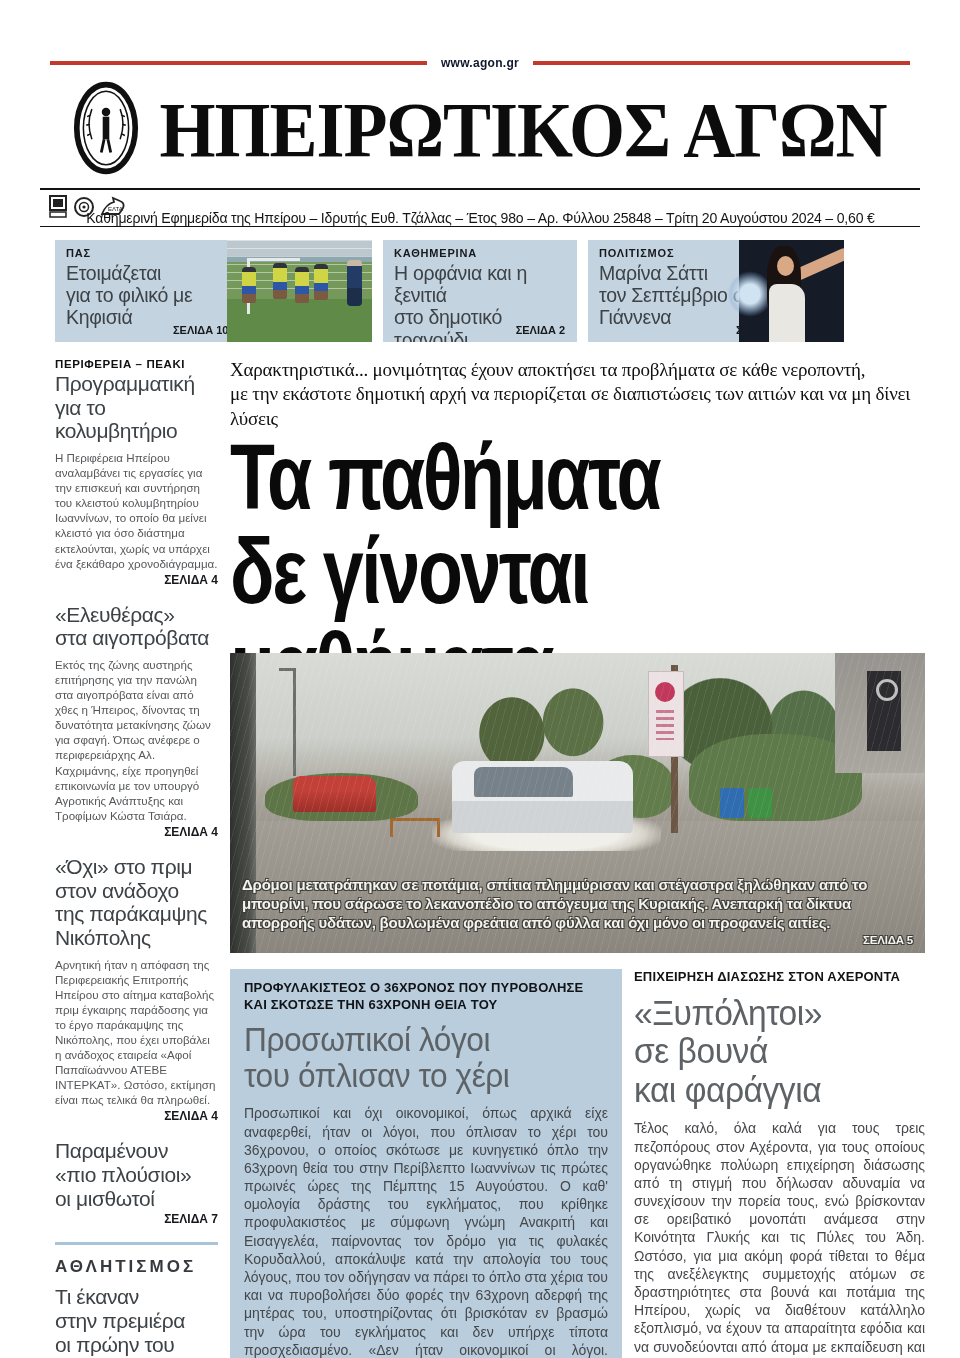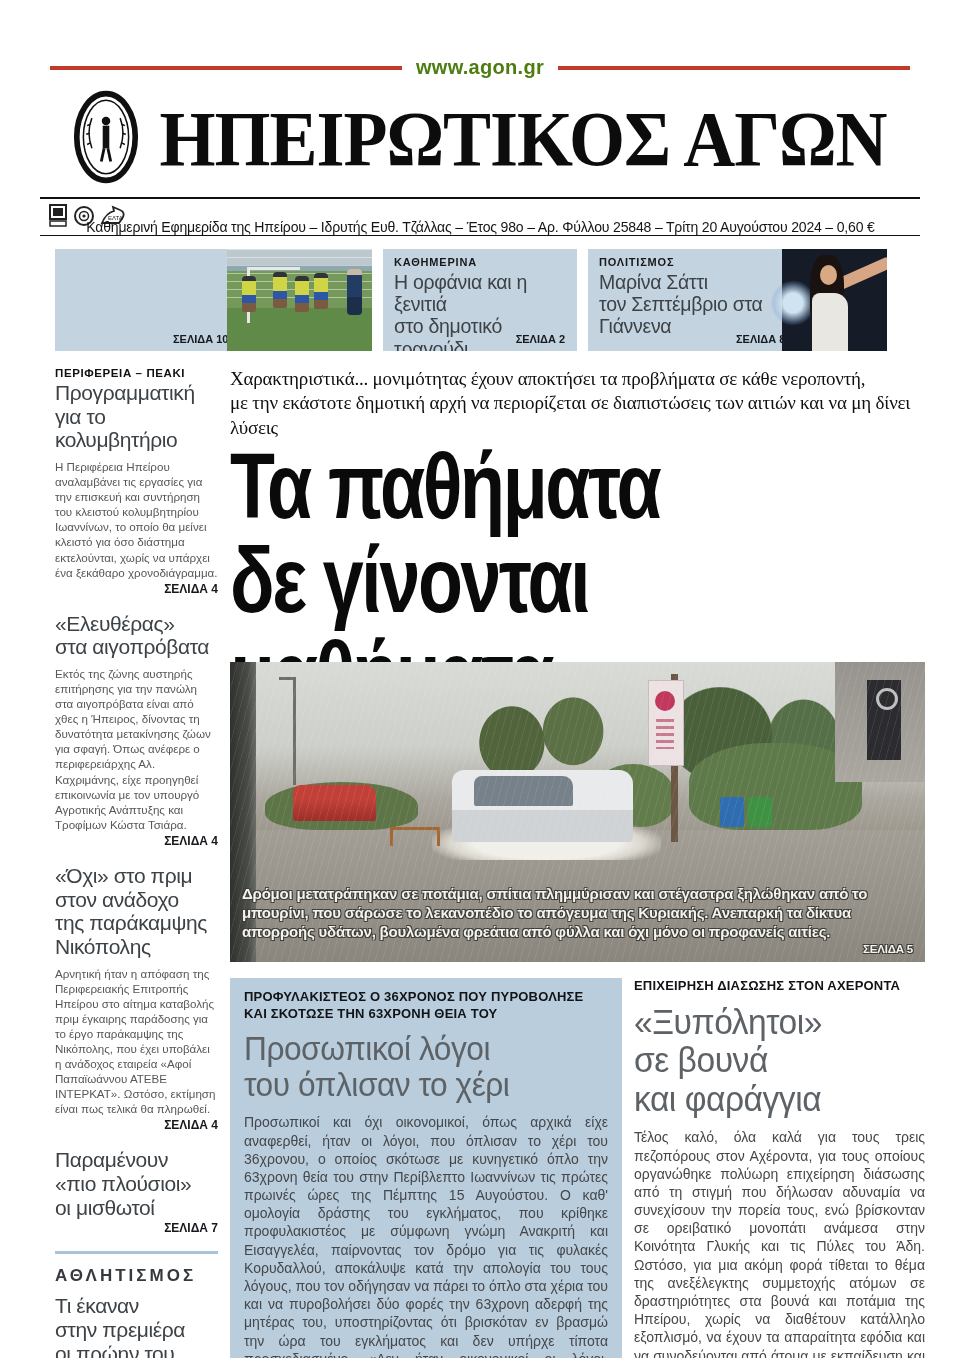--- a/index.html
+++ b/index.html
@@ -2,41 +2,41 @@
 <html lang="el"><head>
 <meta charset="utf-8">
 <style>
   html,body { margin:0; padding:0; background:#ffffff; }
   body { width:960px; font-family:"Liberation Sans", sans-serif; color:#222; -webkit-font-smoothing:antialiased; }
   .pre { white-space:pre-line; }
 
   
   .top-bar { display:flex; align-items:center; gap:14px; margin:56px 50px 0 50px; }
   .top-bar .rule { flex:1; height:4px; background:#c23b2a; }
-  .site-label { color:#4d7c0f; font-weight:bold; font-size:20px; letter-spacing:0.3px; }
+  .site-label { color:#0f172a; font-weight:bold; font-size:12px; letter-spacing:0.3px; }
 
   
   .masthead { display:flex; align-items:center; justify-content:center; gap:20px; padding:10px 40px 8px 40px; }
   .mast-title { font-family:"Liberation Serif", serif; font-weight:bold; font-size:72px; letter-spacing:-1px; color:#0c0c0c; transform:scaleY(1.08); white-space:nowrap; }
 
   
   .dateline { position:relative; margin:0 40px; border-top:2px solid #111; border-bottom:1px solid #111; height:36px; display:flex; align-items:flex-end; justify-content:center; }
   .dateline-icons { position:absolute; left:8px; top:5px; display:flex; gap:5px; align-items:center; }
   .dateline-text { font-size:14.5px; color:#151515; letter-spacing:-0.2px; transform:scaleX(0.97); }
 
   
   .teasers { display:flex; gap:11px; margin:13px 55px 0 55px; }
   .teaser { position:relative; background:#c4d3e0; height:102px; overflow:hidden; }
   .teaser .txt { padding:7px 10px 6px 11px; }
   .t-kicker { font-size:11px; font-weight:bold; color:#16181c; letter-spacing:0.8px; }
   .t-title { font-size:19.5px; color:#3c4246; line-height:1.14; margin-top:3px; letter-spacing:-0.3px; }
   .t-page { position:absolute; bottom:6px; font-size:11px; font-weight:bold; color:#16181c; }
   .teaser-1 { width:317px; } .teaser-1 .txt { width:160px; } .teaser-1 .t-page { left:118px; }
   .teaser-2 { width:194px; } .teaser-2 .t-page { right:12px;text-align:center; }
-  .teaser-3 { width:299px; } .teaser-3 .txt { width:195px; } .teaser-3 .t-page { left:148px; }
+  .teaser-3 { width:256px; } .teaser-3 .txt { width:195px; } .teaser-3 .t-page { left:148px; }
 
   .t-photo { position:absolute; right:0; top:0; bottom:0; }
   
   .t-photo-football { width:145px; background:linear-gradient(#bcc8ce 0 16%, #8fa8b0 16% 22%, #74995a 22% 58%, #5f8a48 58% 100%); }
   .t-photo-football .fence { position:absolute; inset:0 0 45% 0; background:repeating-linear-gradient(180deg, rgba(255,255,255,0.45) 0 1px, transparent 1px 8px); }
   .t-photo-football .goal { position:absolute; left:14%; top:18%; width:34%; height:52%; border-left:3px solid #e8e8e8; border-top:3px solid #e8e8e8; }
   .player { position:absolute; width:14px; height:36px; border-radius:4px 4px 2px 2px; background:linear-gradient(#30343a 0 14%, #cfd545 14% 52%, #2d57a6 52% 74%, #7a5a40 74% 100%); }
   .player.p1 { left:10%; top:26%; } .player.p2 { left:32%; top:23%; }
   .player.p3 { left:47%; top:26%; } .player.p4 { left:60%; top:24%; }
   .coach { position:absolute; right:7%; top:20%; width:15px; height:46px; border-radius:4px; background:linear-gradient(#c7b9a5 0 12%, #233c66 12% 60%, #1d2e4b 60% 100%); }
@@ -151,20 +151,25 @@
           <path d="M2 18 Q6 8 14 6 L13 2 L20 5 Q25 7 23 12 L19 18 Z" fill="none" stroke="#222" stroke-width="1.8"></path>
           <text x="8" y="15" font-size="6" font-family="sans-serif" fill="#222">ΕΛΤΑ</text>
         </svg>
     </span>
   </div>
   <div class="dateline-text">Καθημερινή Εφημερίδα της Ηπείρου – Ιδρυτής Ευθ. Τζάλλας – Έτος 98ο – Αρ. Φύλλου 25848 – Τρίτη 20 Αυγούστου 2024 – 0,60 €</div>
 </div>
 
 <div class="teasers">
   <div class="teaser teaser-1">
+    <div class="txt">
+      <div class="t-kicker">ΠΑΣ</div>
+      <div class="t-title pre">Ετοιμάζεται
+για το φιλικό με Κηφισιά</div>
+    </div>
     <div class="t-page">ΣΕΛΙΔΑ 10</div>
     <div class="t-photo t-photo-football">
       <div class="fence"></div>
         <div class="goal"></div>
       <div class="player p1"></div>
         <div class="player p2"></div>
         <div class="player p3"></div>
         <div class="player p4"></div>
       <div class="coach"></div>
     </div>

